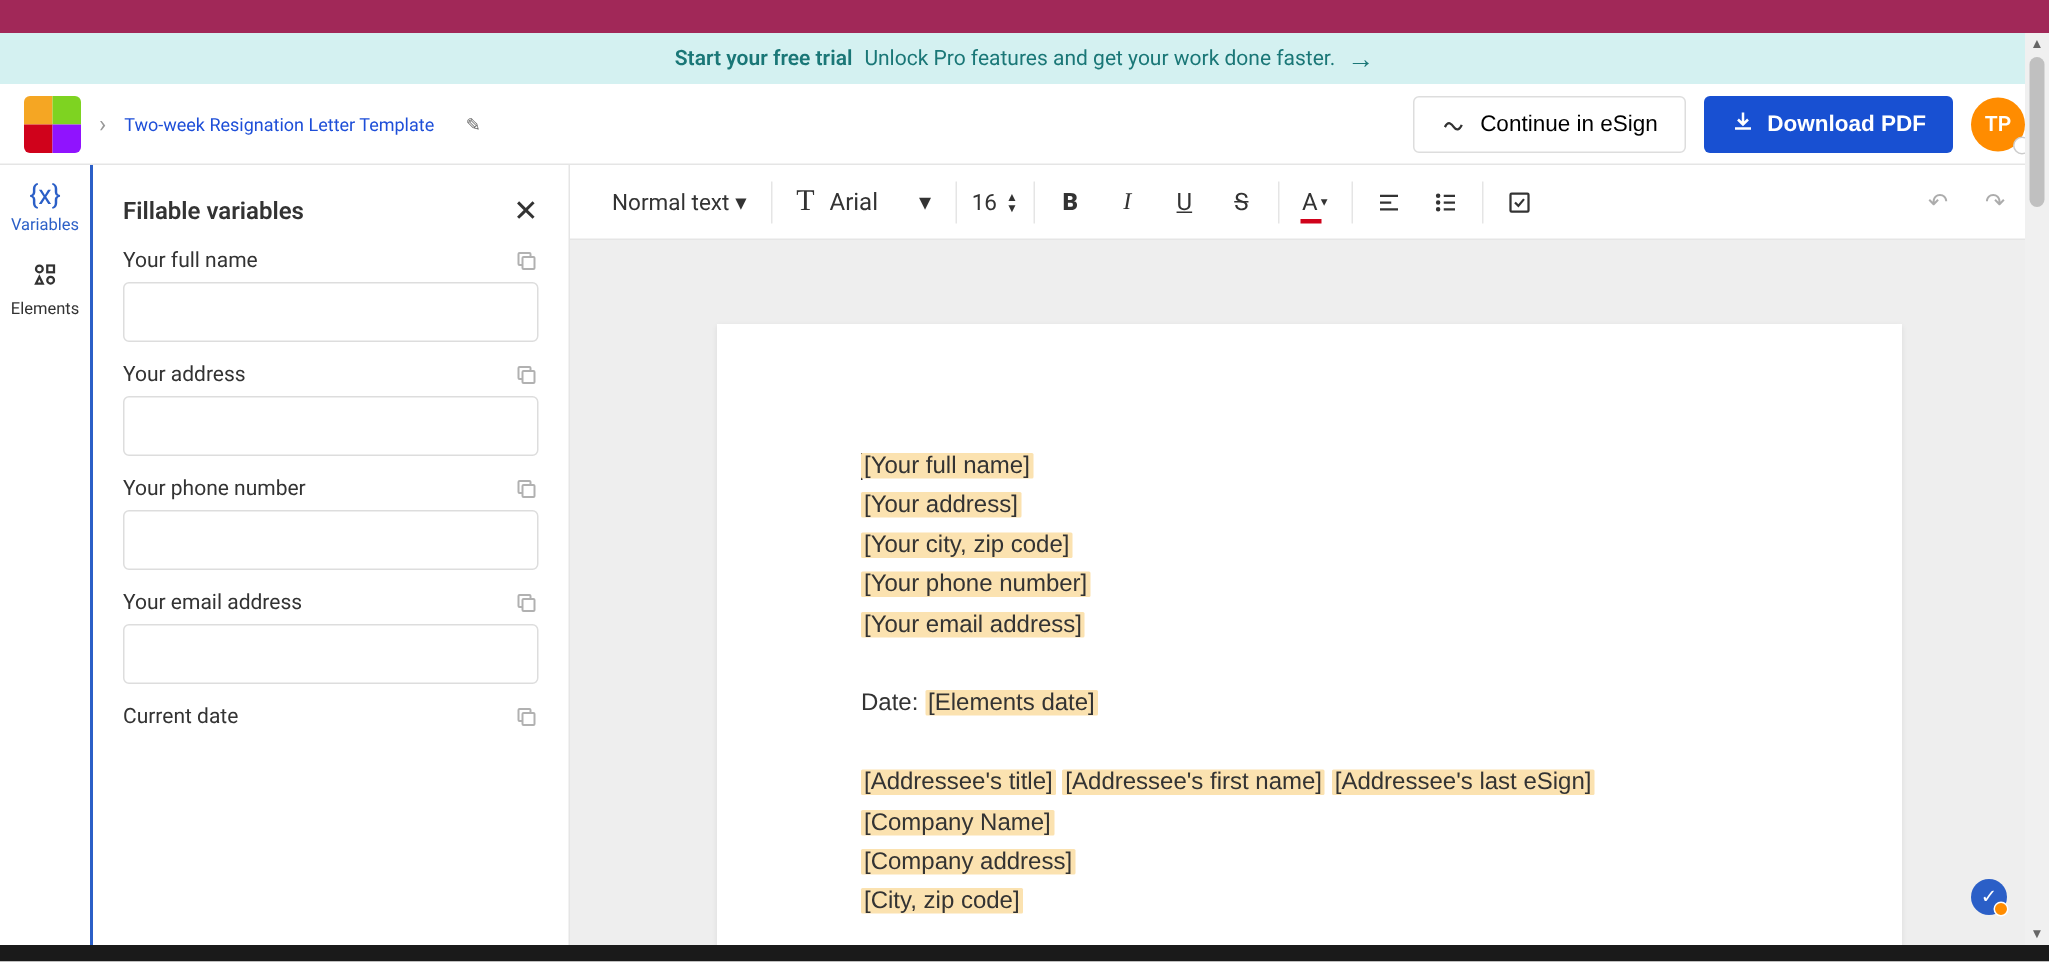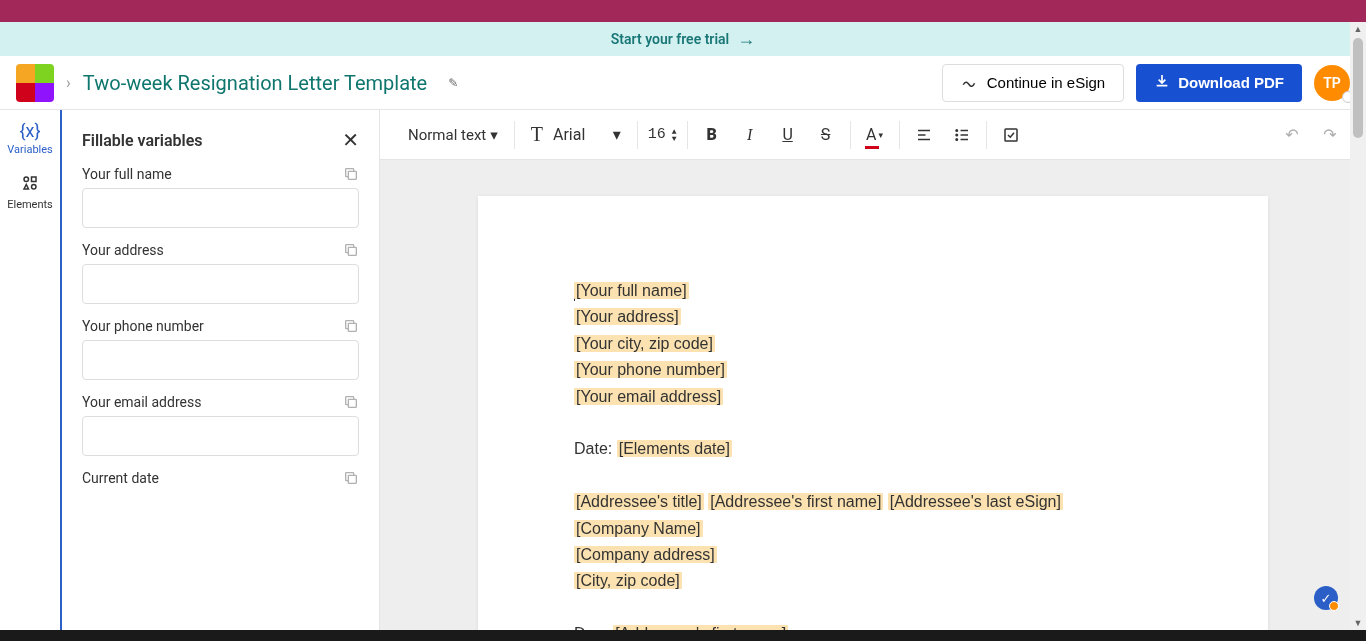--- a/index.html
+++ b/index.html
@@ -8,21 +8,21 @@
 .top-bar { height: 22px; background: #a12858; }
 
 .promo-banner { height: 34px; background: #d4f1f1; display: flex; align-items: center; justify-content: center; gap: 8px; font-size: 14px; color: #1a7777; }
 .promo-banner .bold { font-weight: 600; }
 .promo-arrow { font-size: 18px; }
 
 .header { height: 54px; background: #fff; display: flex; align-items: center; padding: 0 16px; border-bottom: 1px solid #e5e5e5; gap: 12px; }
 .logo { width: 38px; height: 38px; display: grid; grid-template-columns: 1fr 1fr; grid-template-rows: 1fr 1fr; border-radius: 4px; overflow: hidden; }
 .logo div:nth-child(1){background:#f5a623;} .logo div:nth-child(2){background:#7ed321;} .logo div:nth-child(3){background:#d0021b;} .logo div:nth-child(4){background:#9013fe;}
 .breadcrumb-sep { color: #999; font-size: 16px; }
-.doc-title { font-size: 20px; color: #0f766e; }
+.doc-title { font-size: 12px; color: #1d4ed8; }
 .pencil-icon { width: 28px; height: 28px; border-radius: 50%; display: flex; align-items: center; justify-content: center; font-size: 12px; color: #666; cursor: pointer; }
 .header-spacer { flex: 1; }
 .btn-esign { height: 38px; padding: 0 18px; border: 1px solid #ddd; border-radius: 4px; background: #fff; display: flex; align-items: center; gap: 8px; font-size: 15px; cursor: pointer; }
 .btn-download { height: 38px; padding: 0 18px; border: none; border-radius: 4px; background: #1850d2; color: #fff; display: flex; align-items: center; gap: 8px; font-size: 15px; font-weight: 600; cursor: pointer; }
 .avatar { width: 36px; height: 36px; border-radius: 50%; background: #ff8c00; color: #fff; display: flex; align-items: center; justify-content: center; font-weight: 600; font-size: 14px; position: relative; cursor: pointer; }
 .avatar-caret { position: absolute; bottom: -2px; right: -4px; width: 12px; height: 12px; background: #fff; border: 1px solid #ccc; border-radius: 50%; font-size: 7px; display: flex; align-items: center; justify-content: center; }
 
 .main { display: flex; height: calc(641px - 22px - 34px - 54px - 11px); }
 
 .left-rail { width: 62px; border-right: 2px solid #2b5fc7; display: flex; flex-direction: column; align-items: center; background: #fff; }
@@ -45,28 +45,28 @@
 .copy-icon svg { width: 16px; height: 16px; }
 .var-input { width: 100%; height: 40px; border: 1px solid #ddd; border-radius: 4px; padding: 0 10px; font-size: 14px; }
 
 .canvas-area { flex: 1; background: #eeeeee; position: relative; overflow: hidden; }
 .toolbar { height: 50px; background: #fff; border-bottom: 1px solid #e5e5e5; display: flex; align-items: center; padding: 0 18px; gap: 2px; }
 .tb-sep { width: 1px; height: 28px; background: #e5e5e5; margin: 0 4px; }
 .tb-btn { min-width: 36px; height: 36px; display: flex; align-items: center; justify-content: center; cursor: pointer; border-radius: 3px; font-size: 16px; }
 .tb-text-style { padding: 0 10px; gap: 4px; font-size: 15px; }
 .tb-font { gap: 10px; padding: 0 10px; min-width: 110px; }
 .tb-font-icon { font-family: serif; font-size: 20px; }
-.tb-fontsize { font-size: 15px; padding: 0 4px; display: flex; align-items: center; gap: 6px; font-family: Liberation Mono, monospace; }
+.tb-fontsize { font-size: 15px; padding: 0 4px; display: flex; align-items: center; gap: 6px; }
 .spinner { display: flex; flex-direction: column; font-size: 8px; line-height: 7px; }
 .tb-color { position: relative; }
 .tb-color-bar { position: absolute; bottom: 4px; left: 8px; right: 14px; height: 3px; background: #d0021b; }
 .tb-spacer { flex: 1; }
 .undo-redo { opacity: 0.4; }
 
-.doc-scroll { position: absolute; top: 50px; left: 0; right: 0; bottom: 0; overflow-y: auto; display: flex; justify-content: center; padding-top: 36px; }
+.doc-scroll { position: absolute; top: 50px; left: 0; right: 0; bottom: 0; overflow-y: auto; display: flex; justify-content: center; padding-top: 56px; }
 .doc-scroll::-webkit-scrollbar { width: 12px; }
 .doc-scroll::-webkit-scrollbar-thumb { background: #bbb; border-radius: 6px; }
 .doc-scroll::-webkit-scrollbar-track { background: #e8e8e8; }
 .page { width: 790px; min-height: 1000px; background: #fff; box-shadow: 0 1px 4px rgba(0,0,0,0.08); padding: 82px 96px; font-size: 16px; line-height: 1.65; font-family: Arial, sans-serif; }
 .page p { margin: 0; }
 .var-token { background: #fbe2b0; padding: 0 2px; border-radius: 1px; }
 .cursor-mark { display: inline-block; width: 1px; height: 18px; background: #333; vertical-align: middle; margin-right: -1px; }
 
 .chat-bubble { position: absolute; bottom: 20px; right: 28px; width: 24px; height: 24px; background: #2b5fc7; border-radius: 50%; display: flex; align-items: center; justify-content: center; }
 .chat-bubble::after { content: ''; position: absolute; bottom: -1px; right: -1px; width: 8px; height: 8px; background: #ff8c00; border-radius: 50%; border: 1px solid #fff; }
@@ -78,20 +78,21 @@
 .outer-scroll-arrow { font-size: 9px; color: #666; }
 .outer-scroll-thumb { width: 10px; height: 100px; background: #c0c0c0; border-radius: 5px; position: absolute; top: 16px; }
 </style>
 </head>
 <body>
 
 <div class="top-bar"></div>
 
 <div class="promo-banner">
   <span class="bold">Start your free trial</span>
+  <span>Unlock Pro features and get your work done faster.</span>
   <span class="promo-arrow">→</span>
 </div>
 
 <div class="header">
   <div class="logo">
       <div></div>
       <div></div>
       <div></div>
       <div></div>
     </div>

